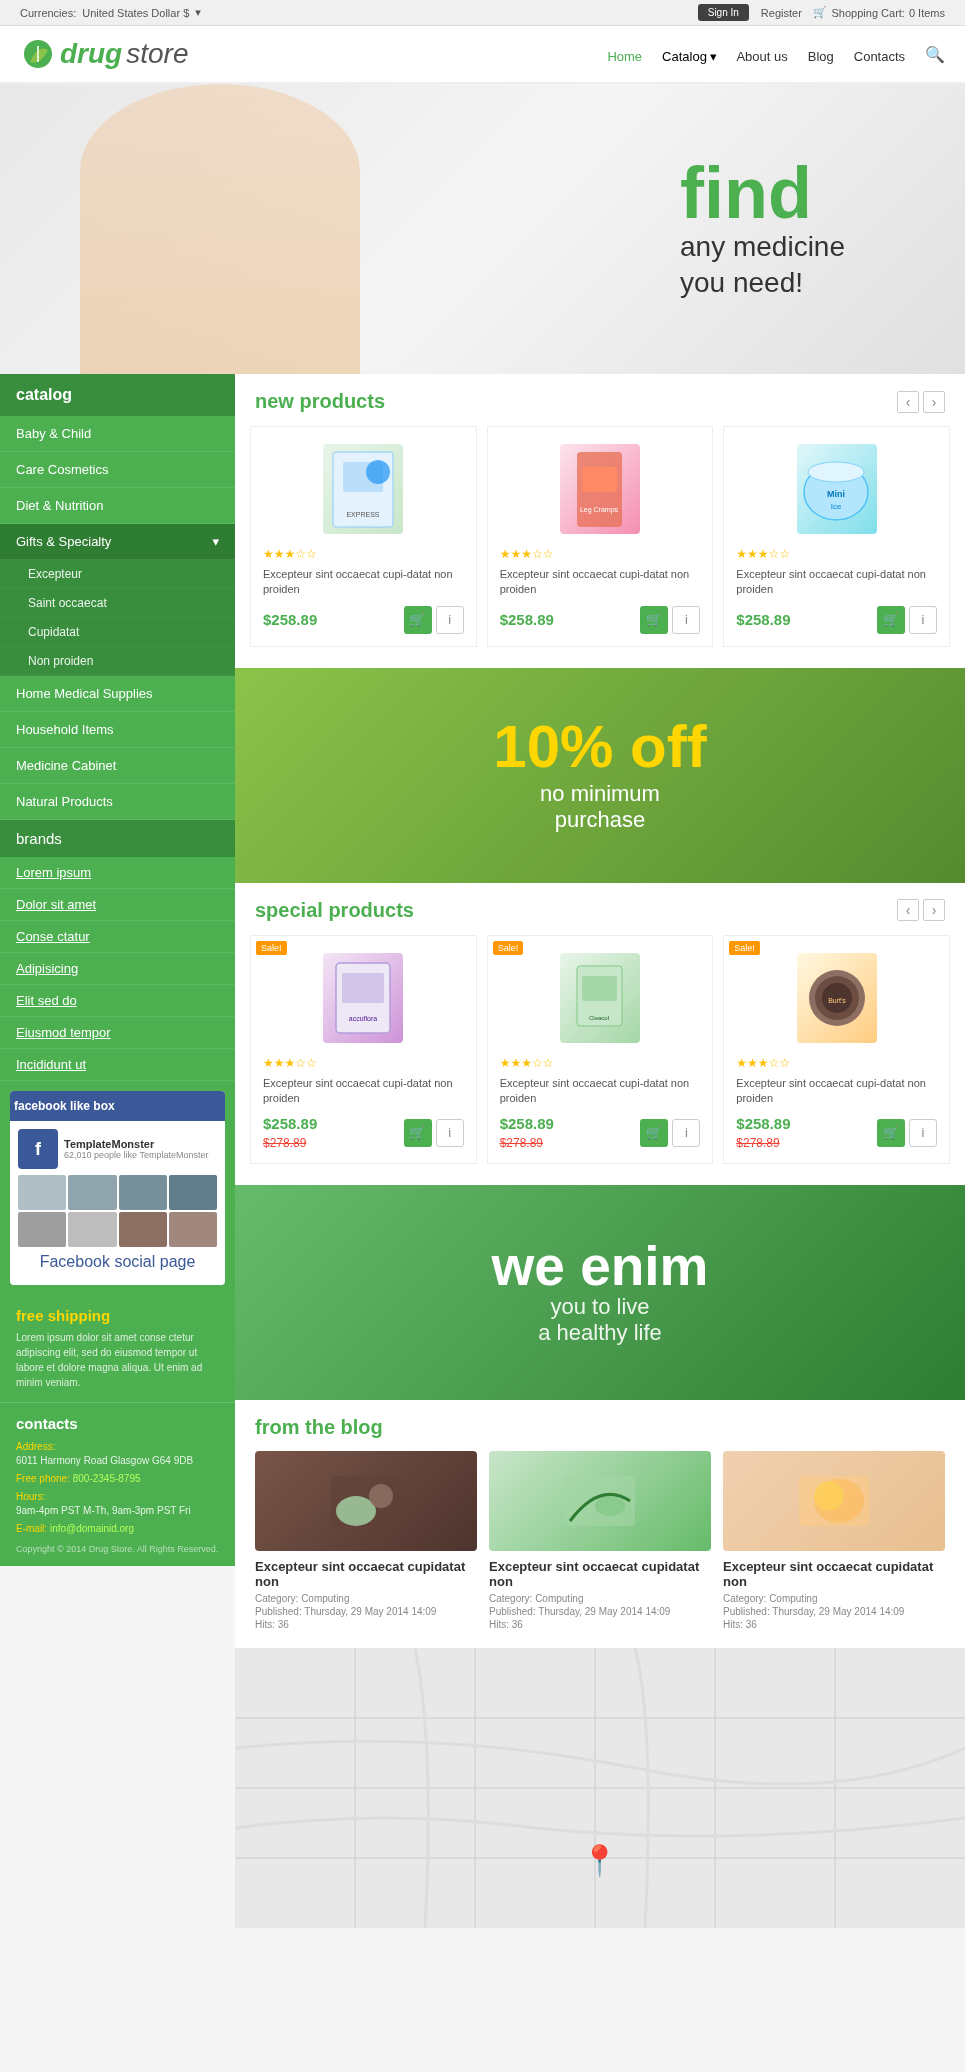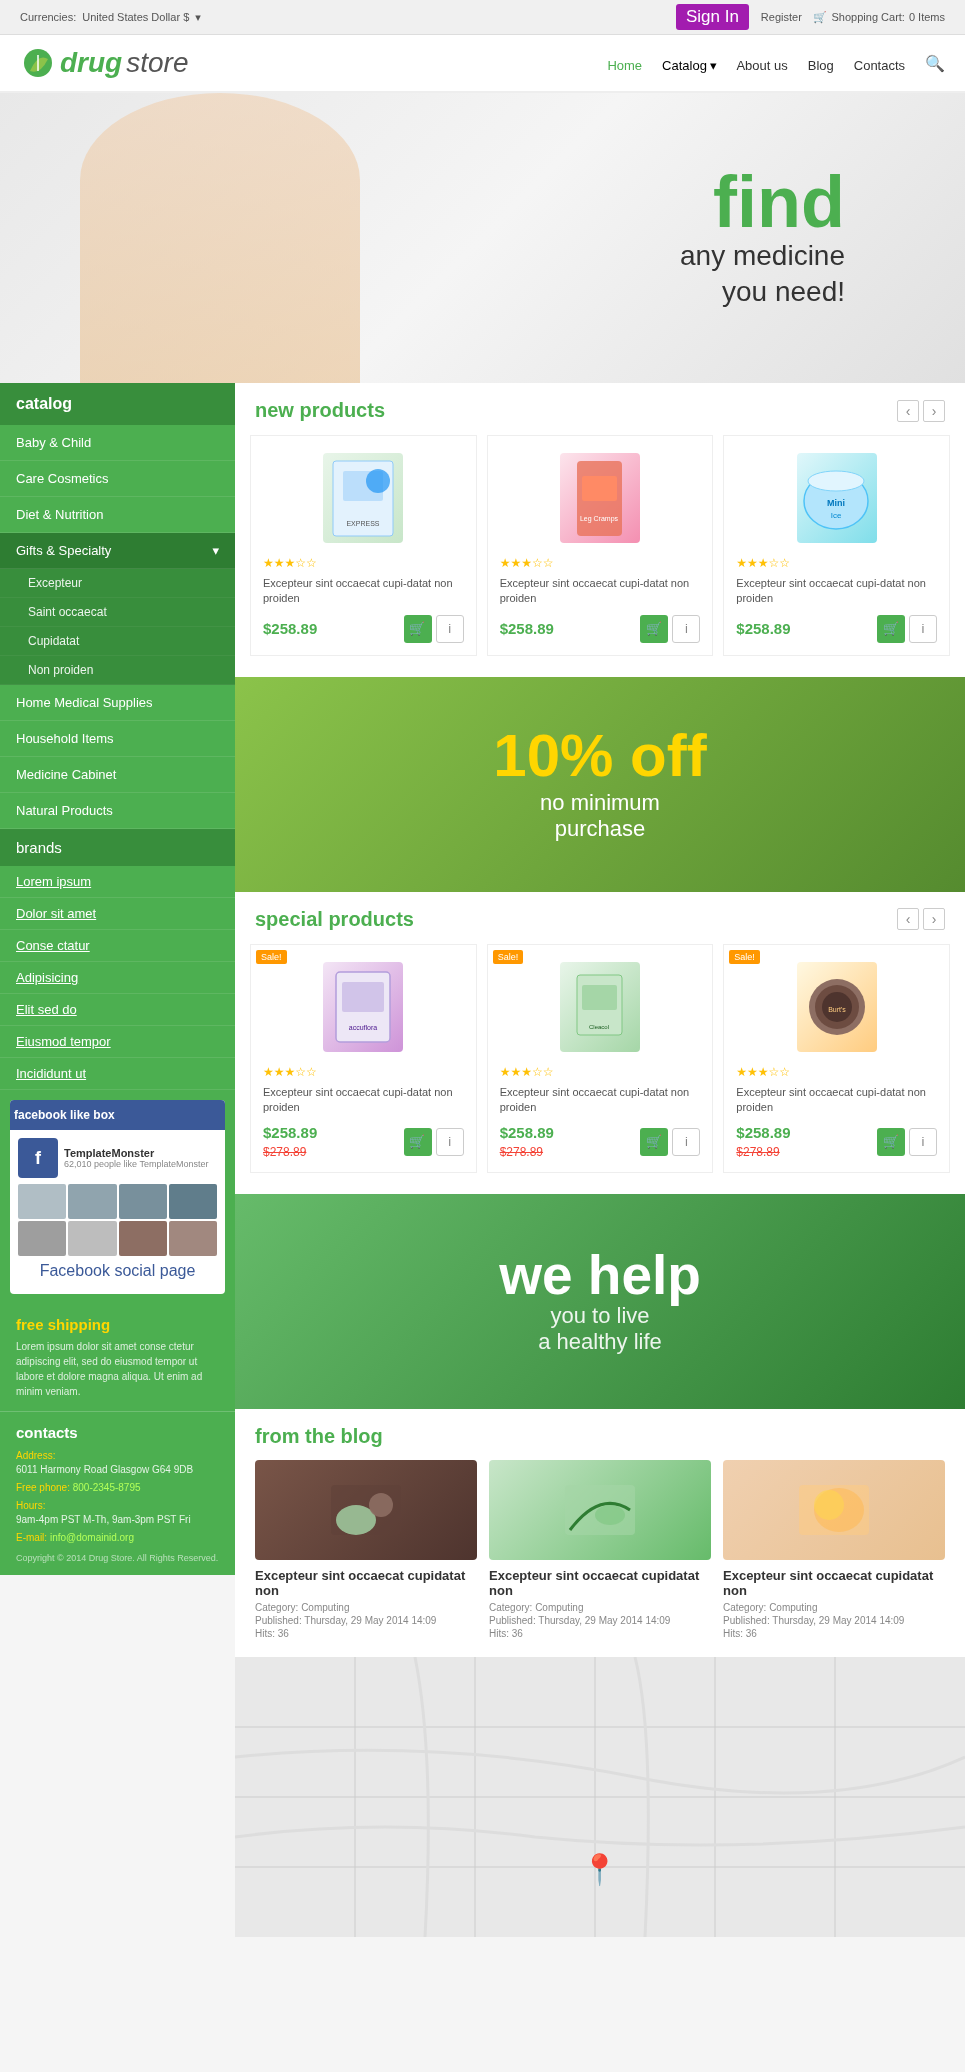--- a/index.html
+++ b/index.html
@@ -12,25 +12,25 @@
       display: flex;
       justify-content: space-between;
       align-items: center;
       font-size: 11px;
       color: #555;
       border-bottom: 1px solid #ddd;
     }
     .top-bar-left { display: flex; align-items: center; gap: 6px; }
     .top-bar-right { display: flex; align-items: center; gap: 12px; }
     .signin-btn {
-      background: #a21caf;
+      background: #404040;
       color: white;
       padding: 3px 10px;
       border-radius: 3px;
-      font-size: 17px;
+      font-size: 10px;
       cursor: pointer;
     }
     .cart-info { display: flex; align-items: center; gap: 4px; color: #555; font-size: 11px; }
 
     
     .header {
       background: white;
       display: flex;
       align-items: center;
       justify-content: space-between;
@@ -49,21 +49,21 @@
     .hero {
       background: linear-gradient(135deg, #e8e8e8 0%, #f5f5f5 50%, #e0e0e0 100%);
       height: 290px;
       display: flex;
       align-items: center;
       justify-content: flex-end;
       padding-right: 120px;
       position: relative;
       overflow: hidden;
     }
-    .hero-text { text-align: right; z-index: 2; }
+    .hero-text { text-align: left; z-index: 2; }
     .hero-find { font-size: 72px; font-weight: bold; color: #4caf50; line-height: 1; }
     .hero-sub { font-size: 28px; color: #333; line-height: 1.3; }
     .hero-img-placeholder {
       position: absolute;
       left: 80px;
       bottom: 0;
       width: 280px;
       height: 290px;
       background: linear-gradient(to bottom, #f0d0b0, #e8c090);
       border-radius: 50% 50% 0 0 / 30% 30% 0 0;
@@ -645,21 +645,21 @@
           <div class="product-actions">
             <button class="cart-icon-btn">🛒</button>
             <button class="info-btn">i</button>
           </div>
         </div>
       </div>
     </div>
 
     <div class="promo-banner-2">
       <div class="promo-text-2">
-        <div class="we-help">we help</div>
+        <div class="we-help">we enim</div>
         <div class="we-help-sub">
           <span>you to live</span><br>
           <span>a healthy life</span>
         </div>
       </div>
     </div>
 
     <div class="blog-section">
       <div class="blog-title">
         <span style="color:#4caf50;font-weight:bold;">from</span>

